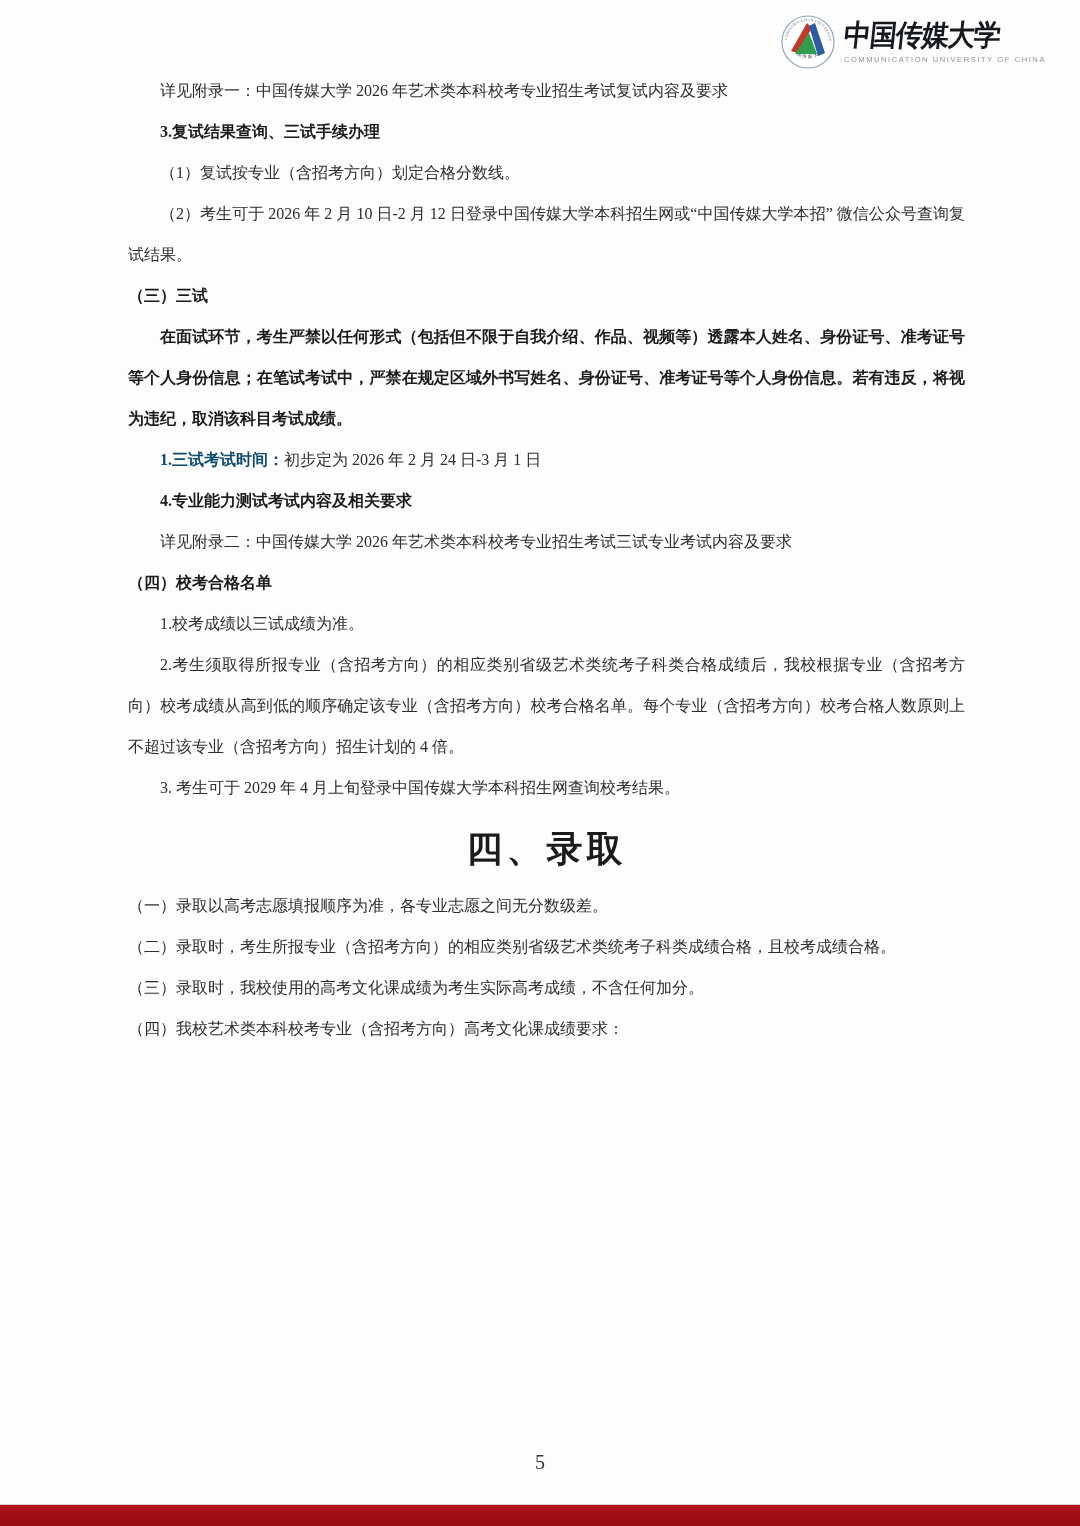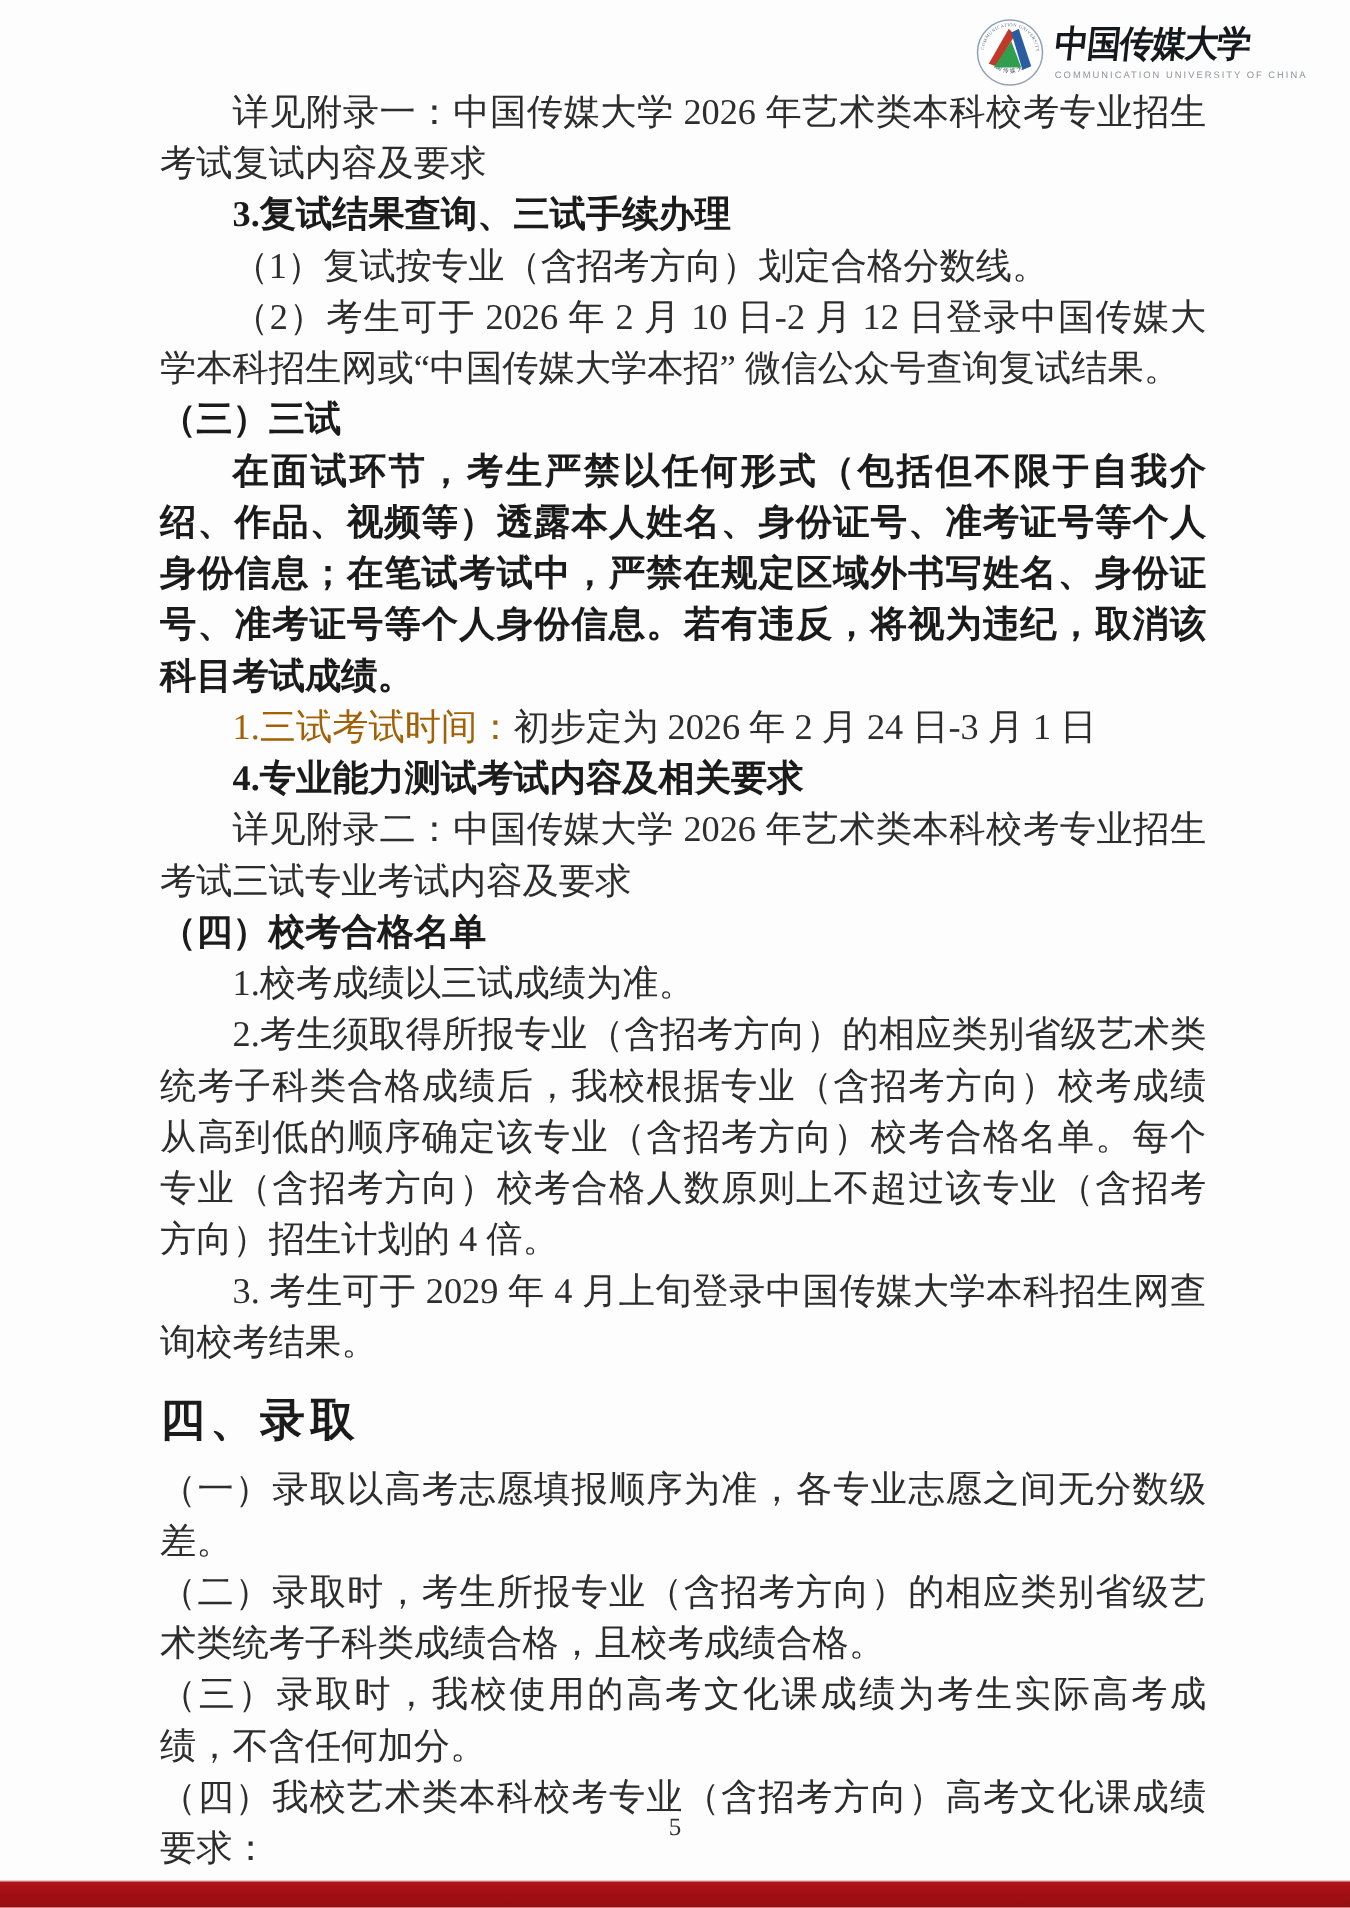--- a/index.html
+++ b/index.html
@@ -29,33 +29,34 @@
     font-family:"Liberation Sans","DejaVu Sans",sans-serif;
     margin-top:3px;white-space:nowrap;
   }
   
   .content{
     position:absolute;left:128px;top:70px;width:837px;
     color:#2d2d2d;
   }
   .para{
     margin:0;
-    font-size:29px;
+    font-size:16px;
     line-height:41px;
     text-align:justify;
     text-justify:inter-ideograph;
   }
   .para.indent{text-indent:2em;}
   .para.bold{font-weight:bold;color:#1b1b1b;}
-  .para b{font-weight:normal;color:#a16207;}
+  .para b{font-weight:bold;color:#0c4a6e;}
   .section-heading{
     margin:17px 0 11px 0;
     font-size:36px;
     font-weight:bold;
     color:#1b1b1b;
+    text-align:center;
     letter-spacing:4px;
   }
   
   .page-number{
     position:absolute;bottom:52px;left:0;width:100%;
     text-align:center;font-size:20px;color:#333;
   }
   .bottom-bar{
     position:absolute;bottom:0;left:0;width:100%;height:21px;
     border-top:1px solid #e4cecd;

